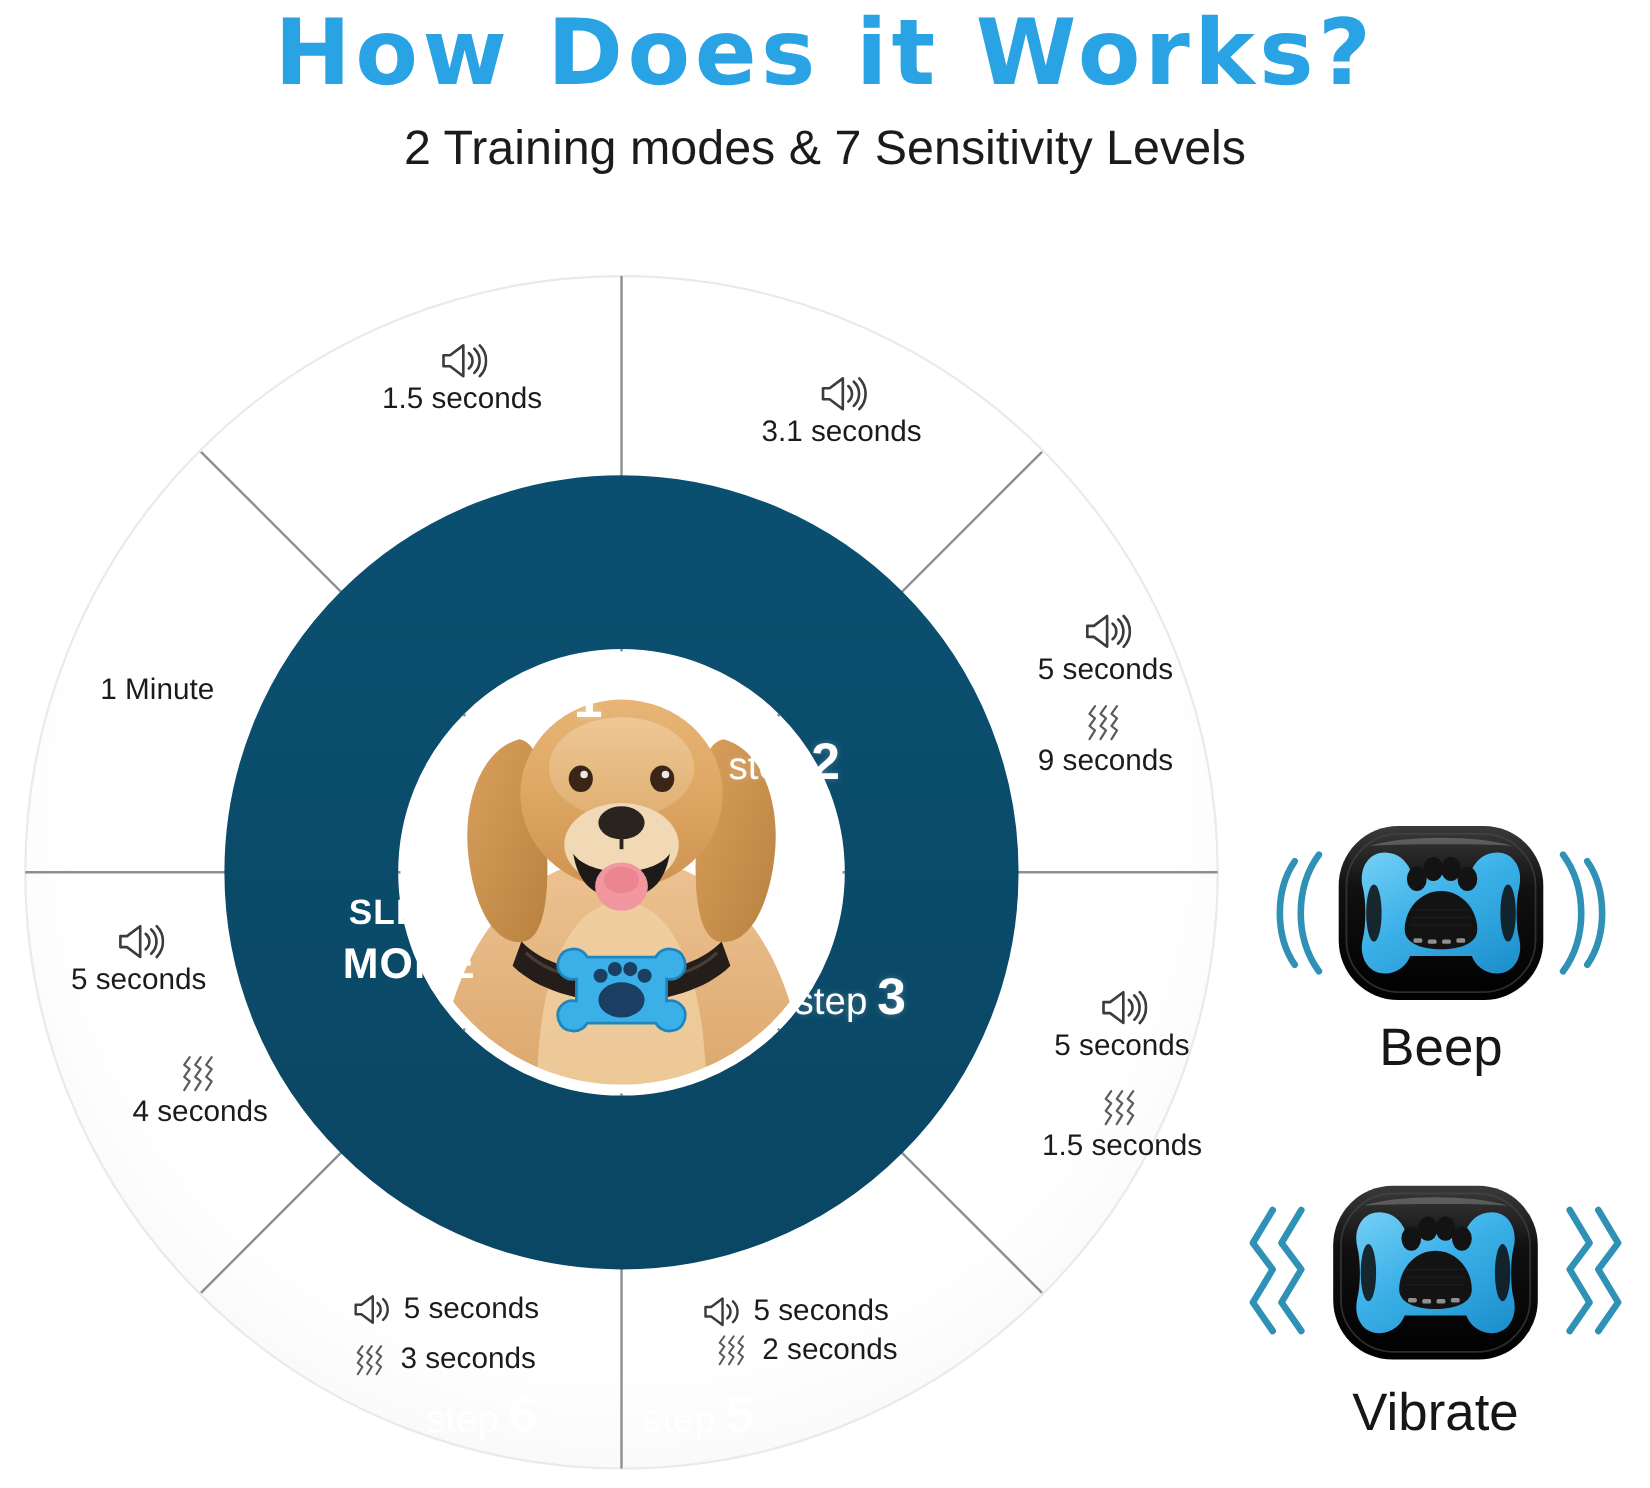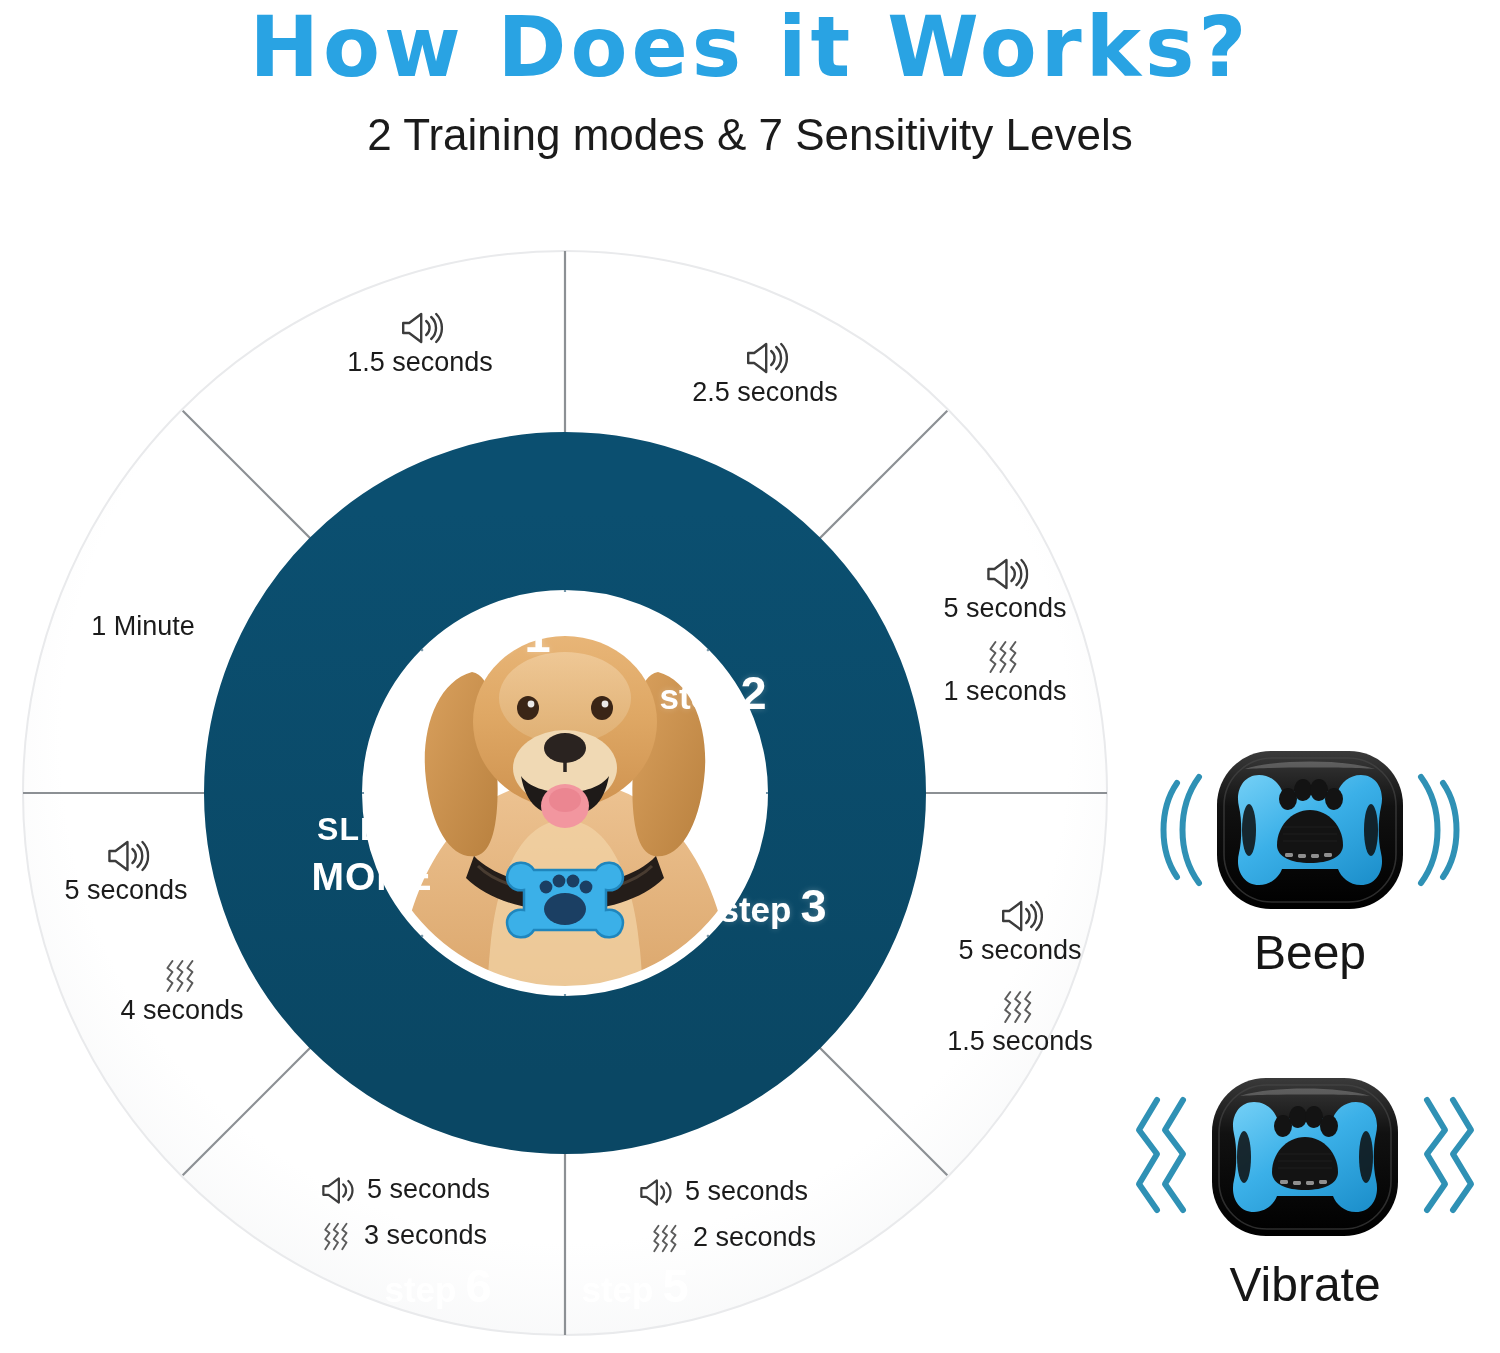--- a/index.html
+++ b/index.html
@@ -53,21 +53,21 @@
   
   .steplab {
     position: absolute;
     color: #ffffff;
     font-family: "Liberation Sans", sans-serif;
     font-weight: bold;
     white-space: nowrap;
     transform: translate(-50%, -50%);
     text-shadow: 0 0 6px rgba(255,255,255,0.25);
   }
-  .steplab .sw { font-size: 35px; font-weight: bold; letter-spacing: 0px; text-align: center; }
+  .steplab .sw { font-size: 35px; font-weight: normal; letter-spacing: 0px; text-align: center; }
   .steplab .sn { font-size: 47px; font-weight: bold; margin-left: 9px; }
 
   .sleeplab {
     position: absolute;
     transform: translate(-50%, -50%);
     text-align: center;
     color: #ffffff;
     font-family: "Liberation Sans", sans-serif;
     white-space: nowrap;
   }
@@ -248,21 +248,21 @@
       <div>
         <svg class="icn" width="46" height="36" viewBox="0 0 46 36">
             <g fill="none" stroke="#3c3c3c" stroke-width="2.4" stroke-linejoin="round" stroke-linecap="round">
               <path d="M6 13 h6 L24 4 v28 L12 23 H6 Z" fill="#fff"></path>
               <path d="M29 11 a9 9 0 0 1 0 14"></path>
               <path d="M34 7 a15 15 0 0 1 0 22"></path>
               <path d="M39 4 a20 20 0 0 1 0 28"></path>
             </g>
           </svg>
       </div>
-      <div class="rowtxt">2.5 seconds</div>
+      <div class="rowtxt">3.1 seconds</div>
     </div>
 
     <div class="wlabel center" style="left:1005px; top:336px;">
       <div>
         <svg class="icn" width="46" height="36" viewBox="0 0 46 36">
             <g fill="none" stroke="#3c3c3c" stroke-width="2.4" stroke-linejoin="round" stroke-linecap="round">
               <path d="M6 13 h6 L24 4 v28 L12 23 H6 Z" fill="#fff"></path>
               <path d="M29 11 a9 9 0 0 1 0 14"></path>
               <path d="M34 7 a15 15 0 0 1 0 22"></path>
               <path d="M39 4 a20 20 0 0 1 0 28"></path>
@@ -272,21 +272,21 @@
       <div class="rowtxt">5 seconds</div>
       <div style="margin-top:14px;">
         <svg class="icn" width="40" height="36" viewBox="0 0 40 36">
             <g fill="none" stroke="#5c5c5c" stroke-width="2" stroke-linejoin="round" stroke-linecap="round">
               <path d="M10 3 L5 10 L10 14 L5 21 L10 25 L5 33"></path>
               <path d="M20 3 L15 10 L20 14 L15 21 L20 25 L15 33"></path>
               <path d="M30 3 L25 10 L30 14 L25 21 L30 25 L25 33"></path>
             </g>
           </svg>
       </div>
-      <div class="rowtxt">1 seconds</div>
+      <div class="rowtxt">9 seconds</div>
     </div>
 
     <div class="wlabel center" style="left:1020px; top:678px;">
       <div>
         <svg class="icn" width="46" height="36" viewBox="0 0 46 36">
             <g fill="none" stroke="#3c3c3c" stroke-width="2.4" stroke-linejoin="round" stroke-linecap="round">
               <path d="M6 13 h6 L24 4 v28 L12 23 H6 Z" fill="#fff"></path>
               <path d="M29 11 a9 9 0 0 1 0 14"></path>
               <path d="M34 7 a15 15 0 0 1 0 22"></path>
               <path d="M39 4 a20 20 0 0 1 0 28"></path>
@@ -312,21 +312,21 @@
           <svg class="icn" width="40" height="31" viewBox="0 0 46 36">
               <g fill="none" stroke="#3c3c3c" stroke-width="2.6" stroke-linejoin="round" stroke-linecap="round">
                 <path d="M6 13 h6 L24 4 v28 L12 23 H6 Z" fill="#fff"></path>
                 <path d="M29 11 a9 9 0 0 1 0 14"></path>
                 <path d="M35 7 a15 15 0 0 1 0 22"></path>
               </g>
             </svg>
         </span>
         <span class="rowtxt">5 seconds</span>
       </div>
-      <div class="row" style="justify-content:flex-start; margin-top:12px; margin-left:14px;">
+      <div class="row" style="justify-content:flex-start; margin-top:1px; margin-left:14px;">
         <span>
           <svg class="icn" width="34" height="31" viewBox="0 0 40 36">
               <g fill="none" stroke="#5c5c5c" stroke-width="2.2" stroke-linejoin="round" stroke-linecap="round">
                 <path d="M10 3 L5 10 L10 14 L5 21 L10 25 L5 33"></path>
                 <path d="M20 3 L15 10 L20 14 L15 21 L20 25 L15 33"></path>
                 <path d="M30 3 L25 10 L30 14 L25 21 L30 25 L25 33"></path>
               </g>
             </svg>
         </span>
         <span class="rowtxt">2 seconds</span>

